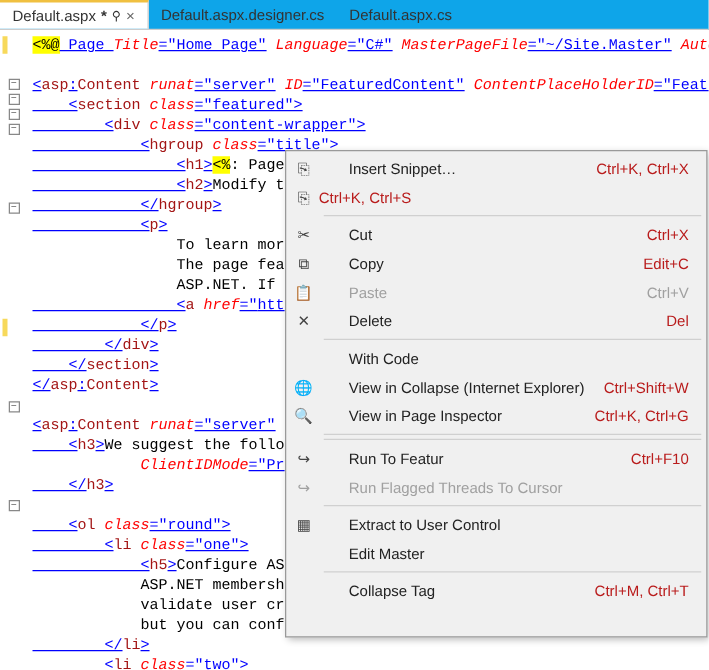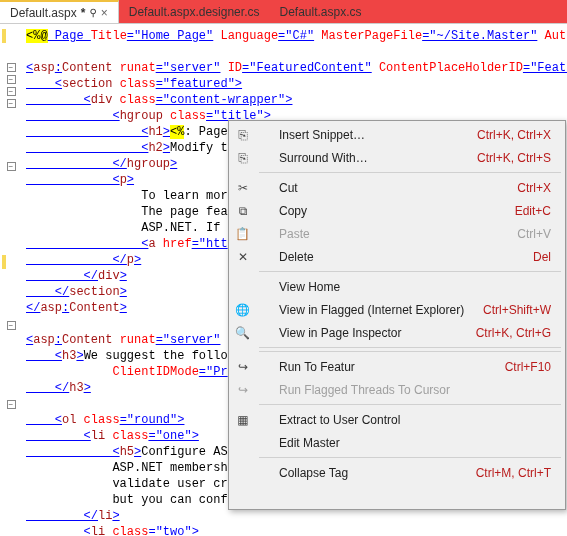--- a/index.html
+++ b/index.html
@@ -1,34 +1,34 @@
 <!DOCTYPE html>
 <html><head>
 <meta charset="utf-8">
 <style>
   * { box-sizing: border-box; margin: 0; padding: 0; }
   body { font-family: Consolas, 'Courier New', monospace; font-size: 12px; background: #fff; width: 567px; height: 536px; overflow: hidden; position: relative; }
   
-  .tabs { display: flex; background: #ef4444; border-bottom: 1px solid #ccc; height: 24px; align-items: stretch; font-family: 'Segoe UI', sans-serif; font-size: 12px; }
+  .tabs { display: flex; background: #0ea5e9; border-bottom: 1px solid #ccc; height: 24px; align-items: stretch; font-family: 'Segoe UI', sans-serif; font-size: 12px; }
   .tab { padding: 4px 10px; display: flex; align-items: center; gap: 4px; color: #333; cursor: pointer; }
   .tab.active { background: #fff; border-top: 2px solid #f0c040; border-right: 1px solid #ccc; }
   .tab .dirty { font-weight: bold; }
   .tab .pin { font-size: 10px; }
   .tab .close { font-family: sans-serif; color: #666; }
   
   .editor { display: flex; height: calc(100% - 24px); }
   .gutter { width: 22px; background: #fff; border-right: 0; padding-top: 4px; }
   .gutter .collapse-box { width: 9px; height: 9px; border: 1px solid #888; margin: 3px auto; font-size: 8px; line-height: 7px; text-align: center; color: #555; background: #fff; cursor: pointer; }
   .gutter .mark { width: 4px; height: 14px; background: #f7d95b; margin: 1px 2px; }
   
   .code { flex: 1; white-space: pre; padding: 4px 0 4px 4px; line-height: 16px; color: #000; overflow: hidden; }
   
   .c-yellow { background: #ffff00; color: #000; }
   .c-brown { color: #a31515; }
-  .c-red { color: #ff0000; }
+  .c-red { color: #ff0000; font-style: italic; }
   .c-blue { color: #0000ff; text-decoration: underline; }
   
   
   .ctxmenu { position: absolute; left: 228px; top: 120px; width: 338px; background: #f0f0f0; border: 1px solid #999; box-shadow: 2px 2px 6px rgba(0,0,0,0.3); font-family: 'Segoe UI', sans-serif; font-size: 12px; padding: 2px; }
   .ctxitem { display: flex; align-items: center; height: 23px; padding: 0 6px 0 0; cursor: default; }
   .ctxitem .ico { width: 24px; display: flex; align-items: center; justify-content: center; color: #444; font-size: 12px; }
   .ctxitem .lbl { flex: 1; color: #222; padding-left: 4px; margin-left: 20px; }
   .ctxitem .short { color: #b91c1c; padding-right: 6px; }
   .ctxitem.disabled .lbl, .ctxitem.disabled .ico, .ctxitem.disabled .short { color: #a0a0a0; }
   .ctxitem .arrow { color: #555; font-size: 10px; padding-right: 4px; }
@@ -105,21 +105,20 @@
 </div>
 
 <div class="ctxmenu">
   <div class="ctxitem">
       <span class="ico">⎘</span>
       <span class="lbl">Insert Snippet…</span>
       <span class="short">Ctrl+K, Ctrl+X</span>
     </div>
   <div class="ctxitem">
       <span class="ico">⎘</span>
-      <span class="lbl">Surround With…</span>
       <span class="short">Ctrl+K, Ctrl+S</span>
     </div>
   <div class="ctxsep"></div>
   <div class="ctxitem">
       <span class="ico">✂</span>
       <span class="lbl">Cut</span>
       <span class="short">Ctrl+X</span>
     </div>
   <div class="ctxitem">
       <span class="ico">⧉</span>
@@ -132,25 +131,25 @@
       <span class="short">Ctrl+V</span>
     </div>
   <div class="ctxitem">
       <span class="ico">✕</span>
       <span class="lbl">Delete</span>
       <span class="short">Del</span>
     </div>
   <div class="ctxsep"></div>
   <div class="ctxitem">
       <span class="ico"></span>
-      <span class="lbl">View Home</span>
+      <span class="lbl">With Code</span>
     </div>
   <div class="ctxitem">
       <span class="ico">🌐</span>
-      <span class="lbl">View in Flagged (Internet Explorer)</span>
+      <span class="lbl">View in Collapse (Internet Explorer)</span>
       <span class="short">Ctrl+Shift+W</span>
     </div>
   <div class="ctxitem">
       <span class="ico">🔍</span>
       <span class="lbl">View in Page Inspector</span>
       <span class="short">Ctrl+K, Ctrl+G</span>
     </div>
   <div class="ctxsep"></div>
   <div class="ctxsep"></div>
   <div class="ctxitem">

